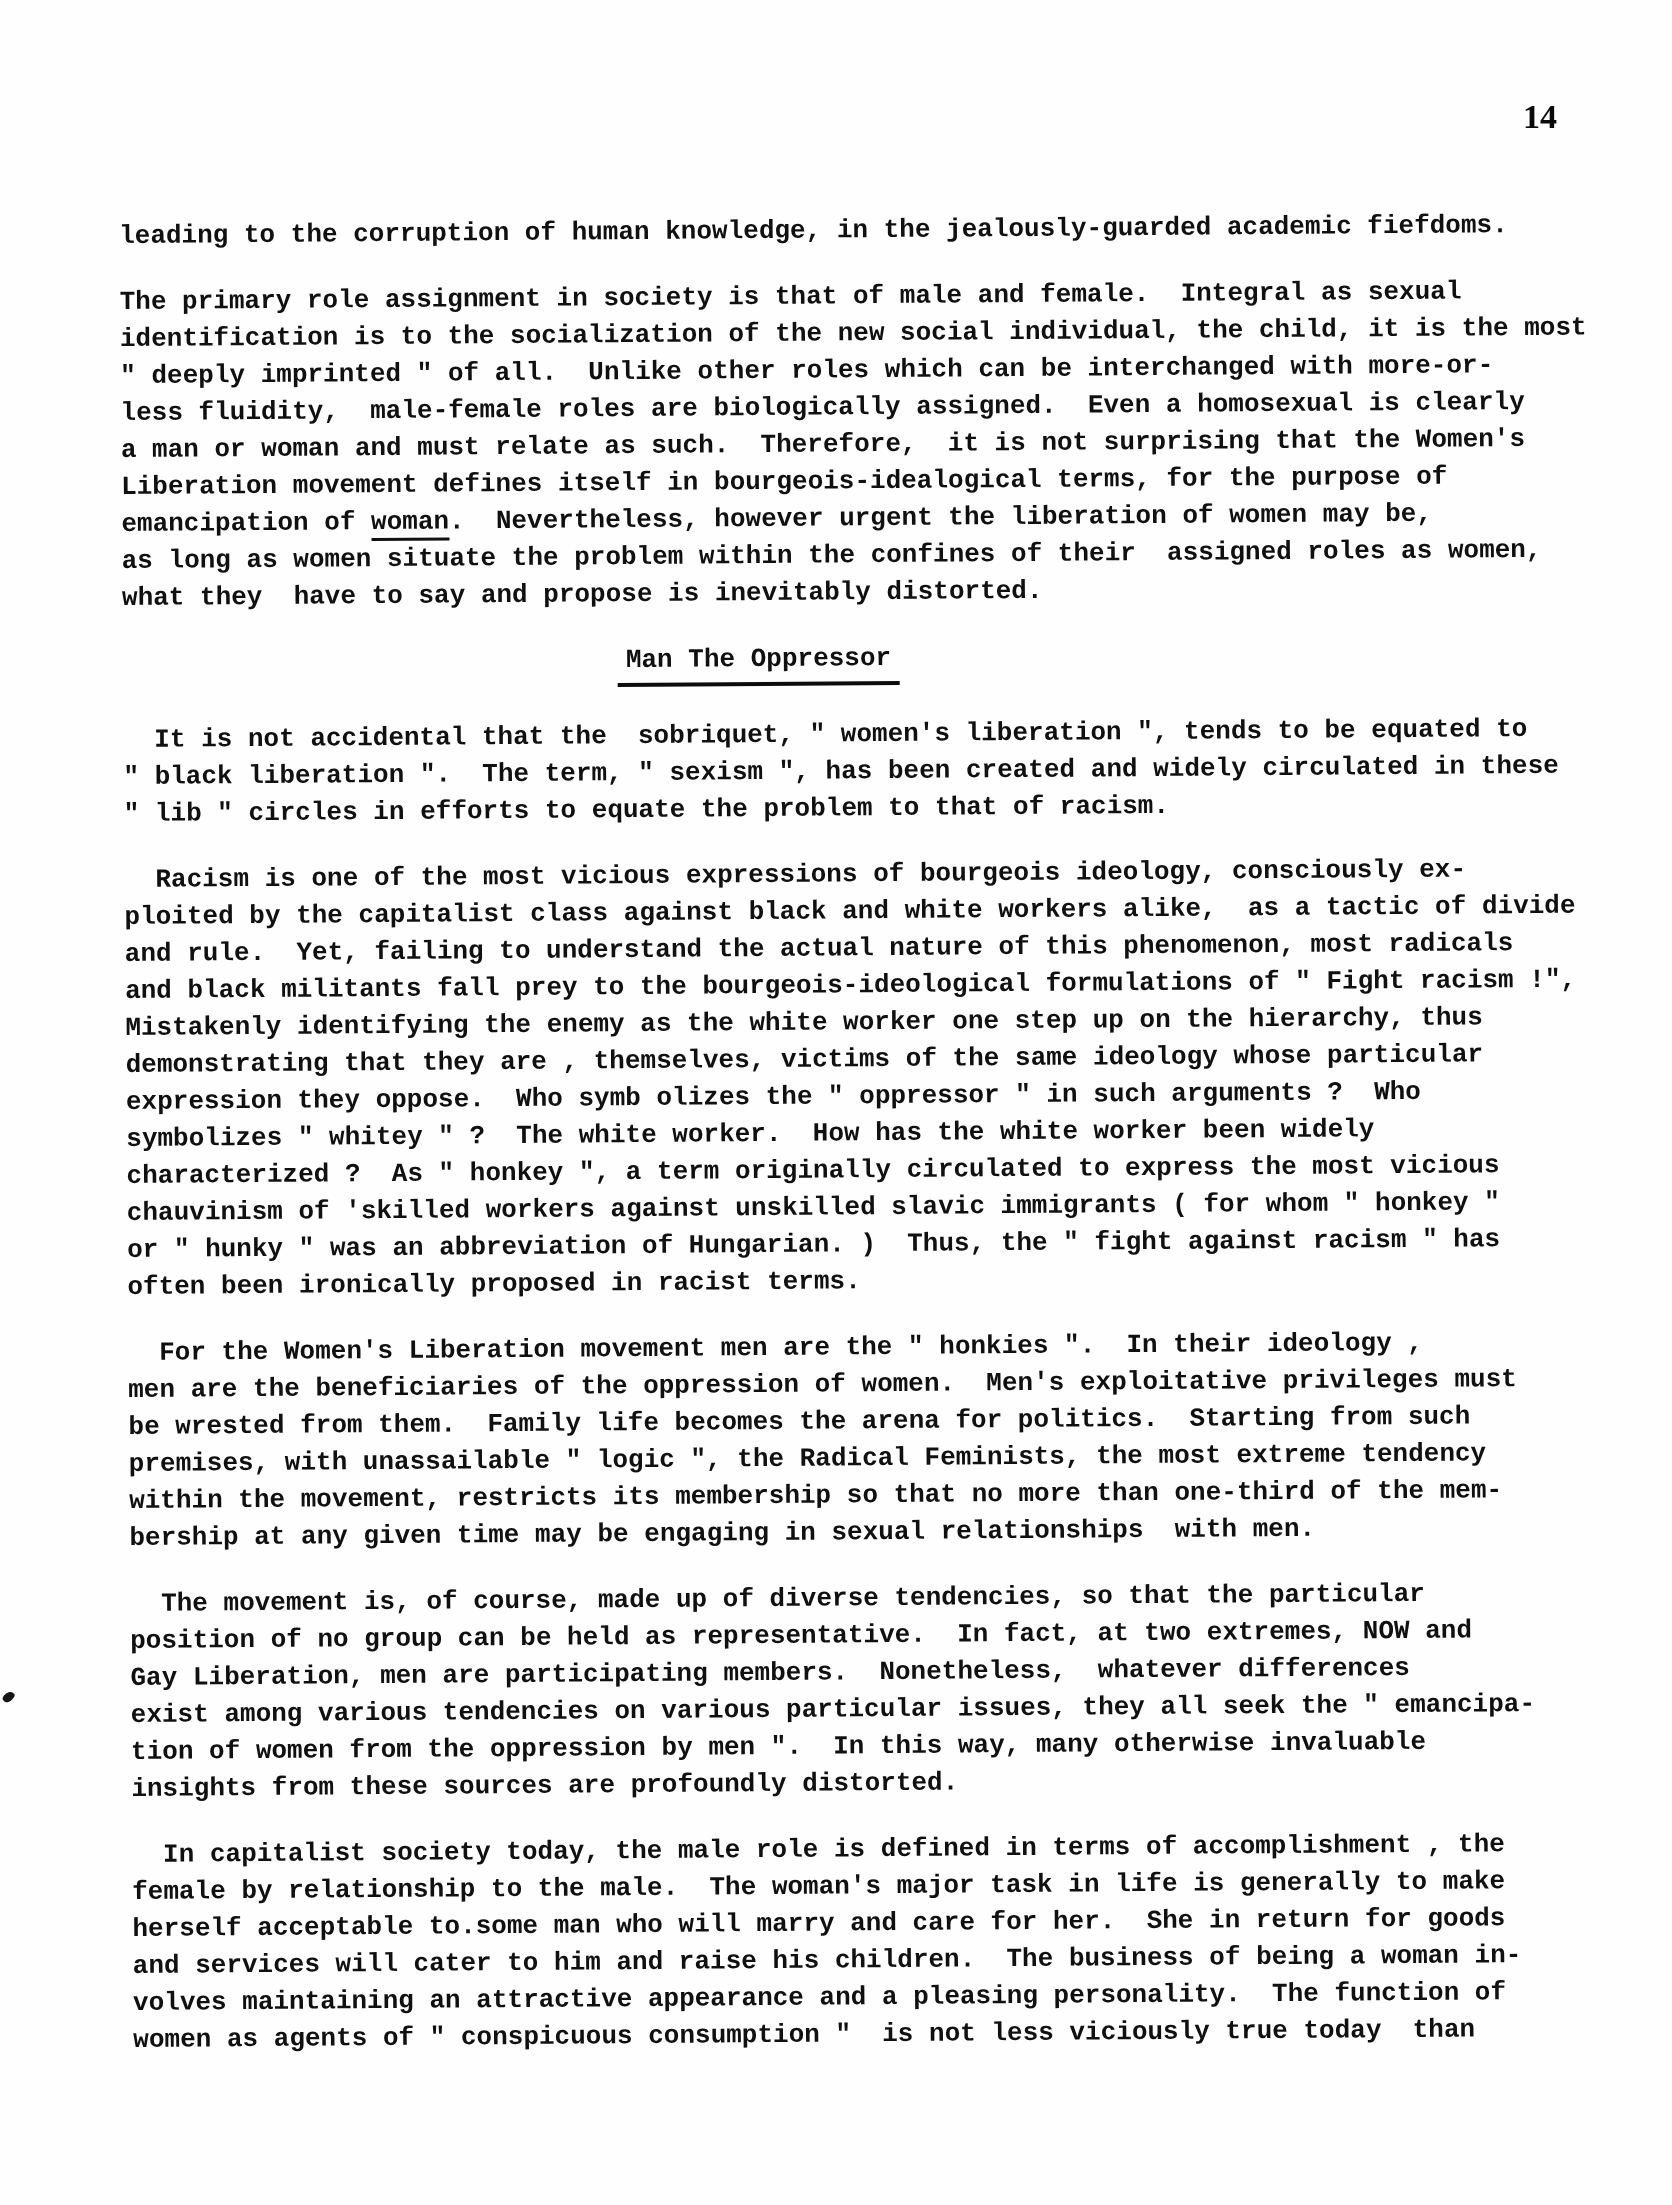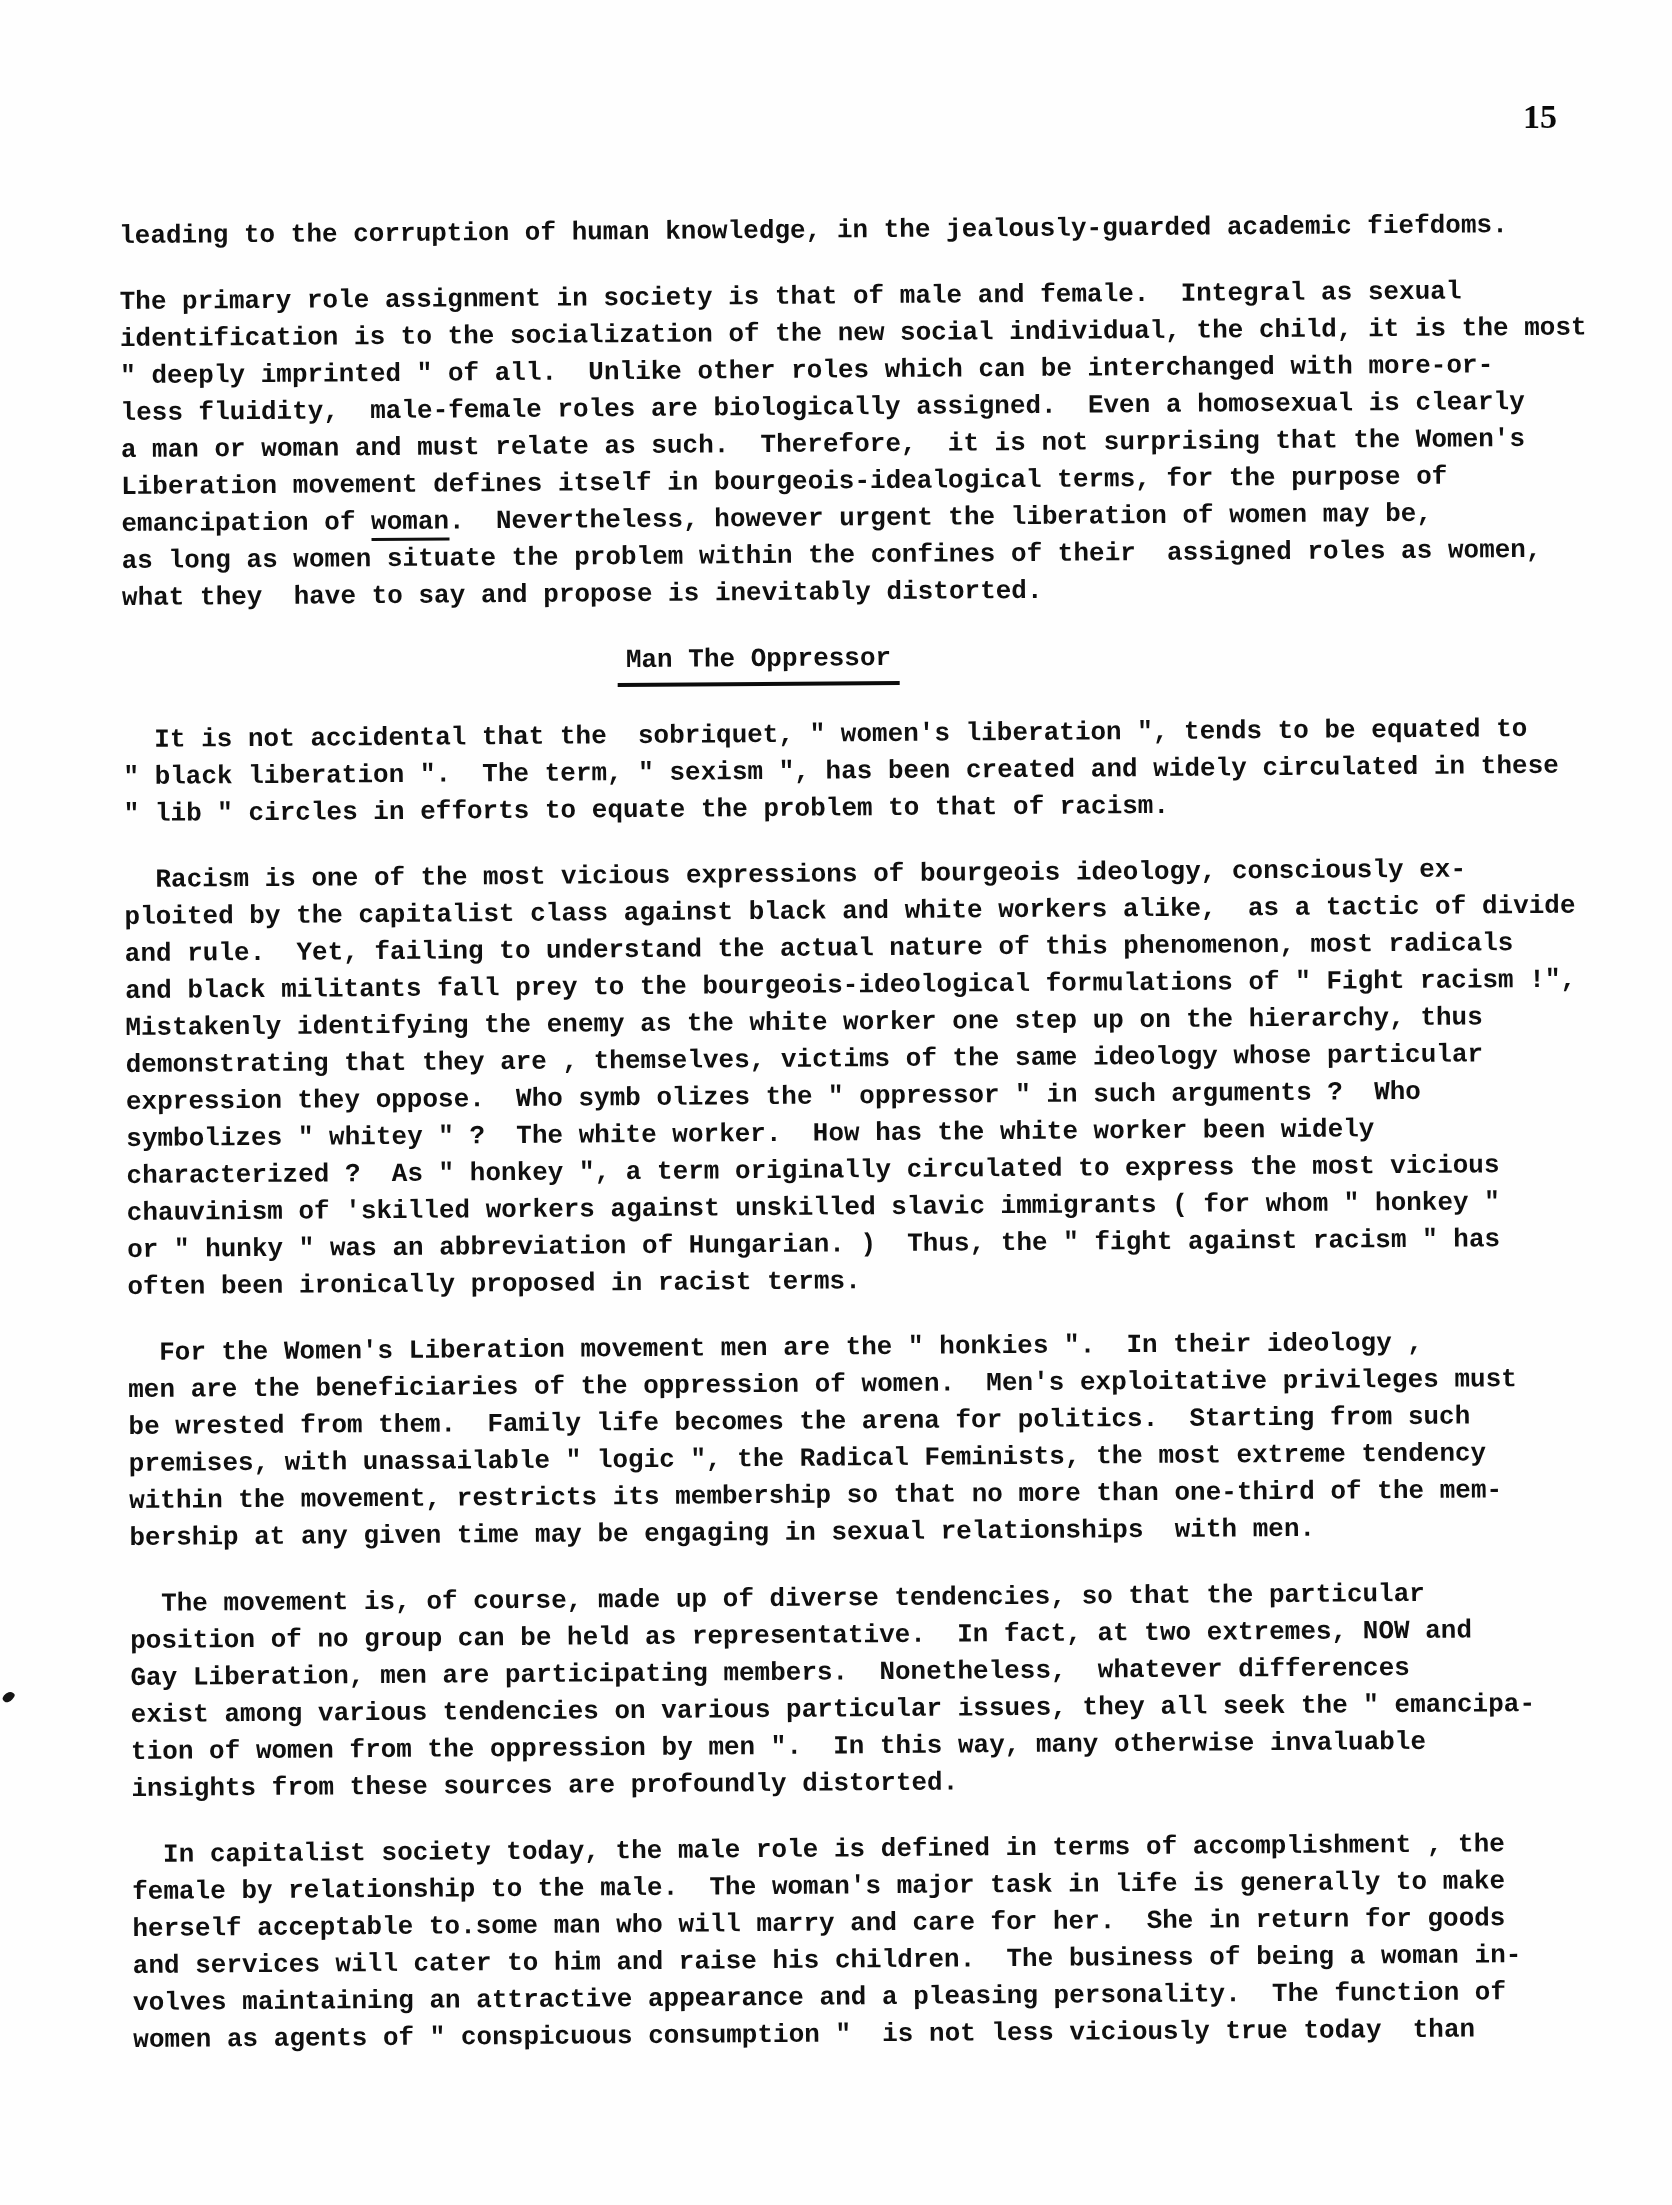--- a/index.html
+++ b/index.html
@@ -71,21 +71,21 @@
     background: #151515;
     border-radius: 70% 30% 60% 40%;
     transform: rotate(38deg);
   }
 </style>
 </head>
 <body>
 
 <div class="page">
 
-  <div class="page-number">15</div>
+  <div class="page-number">14</div>
 
   <div class="ink-speck"></div>
 
   <div class="text-block">
 
     <div class="para">
       <span class="line">leading to the corruption of human knowledge, in the jealously-guarded academic fiefdoms.</span>
     </div>
 
     <div class="para">

